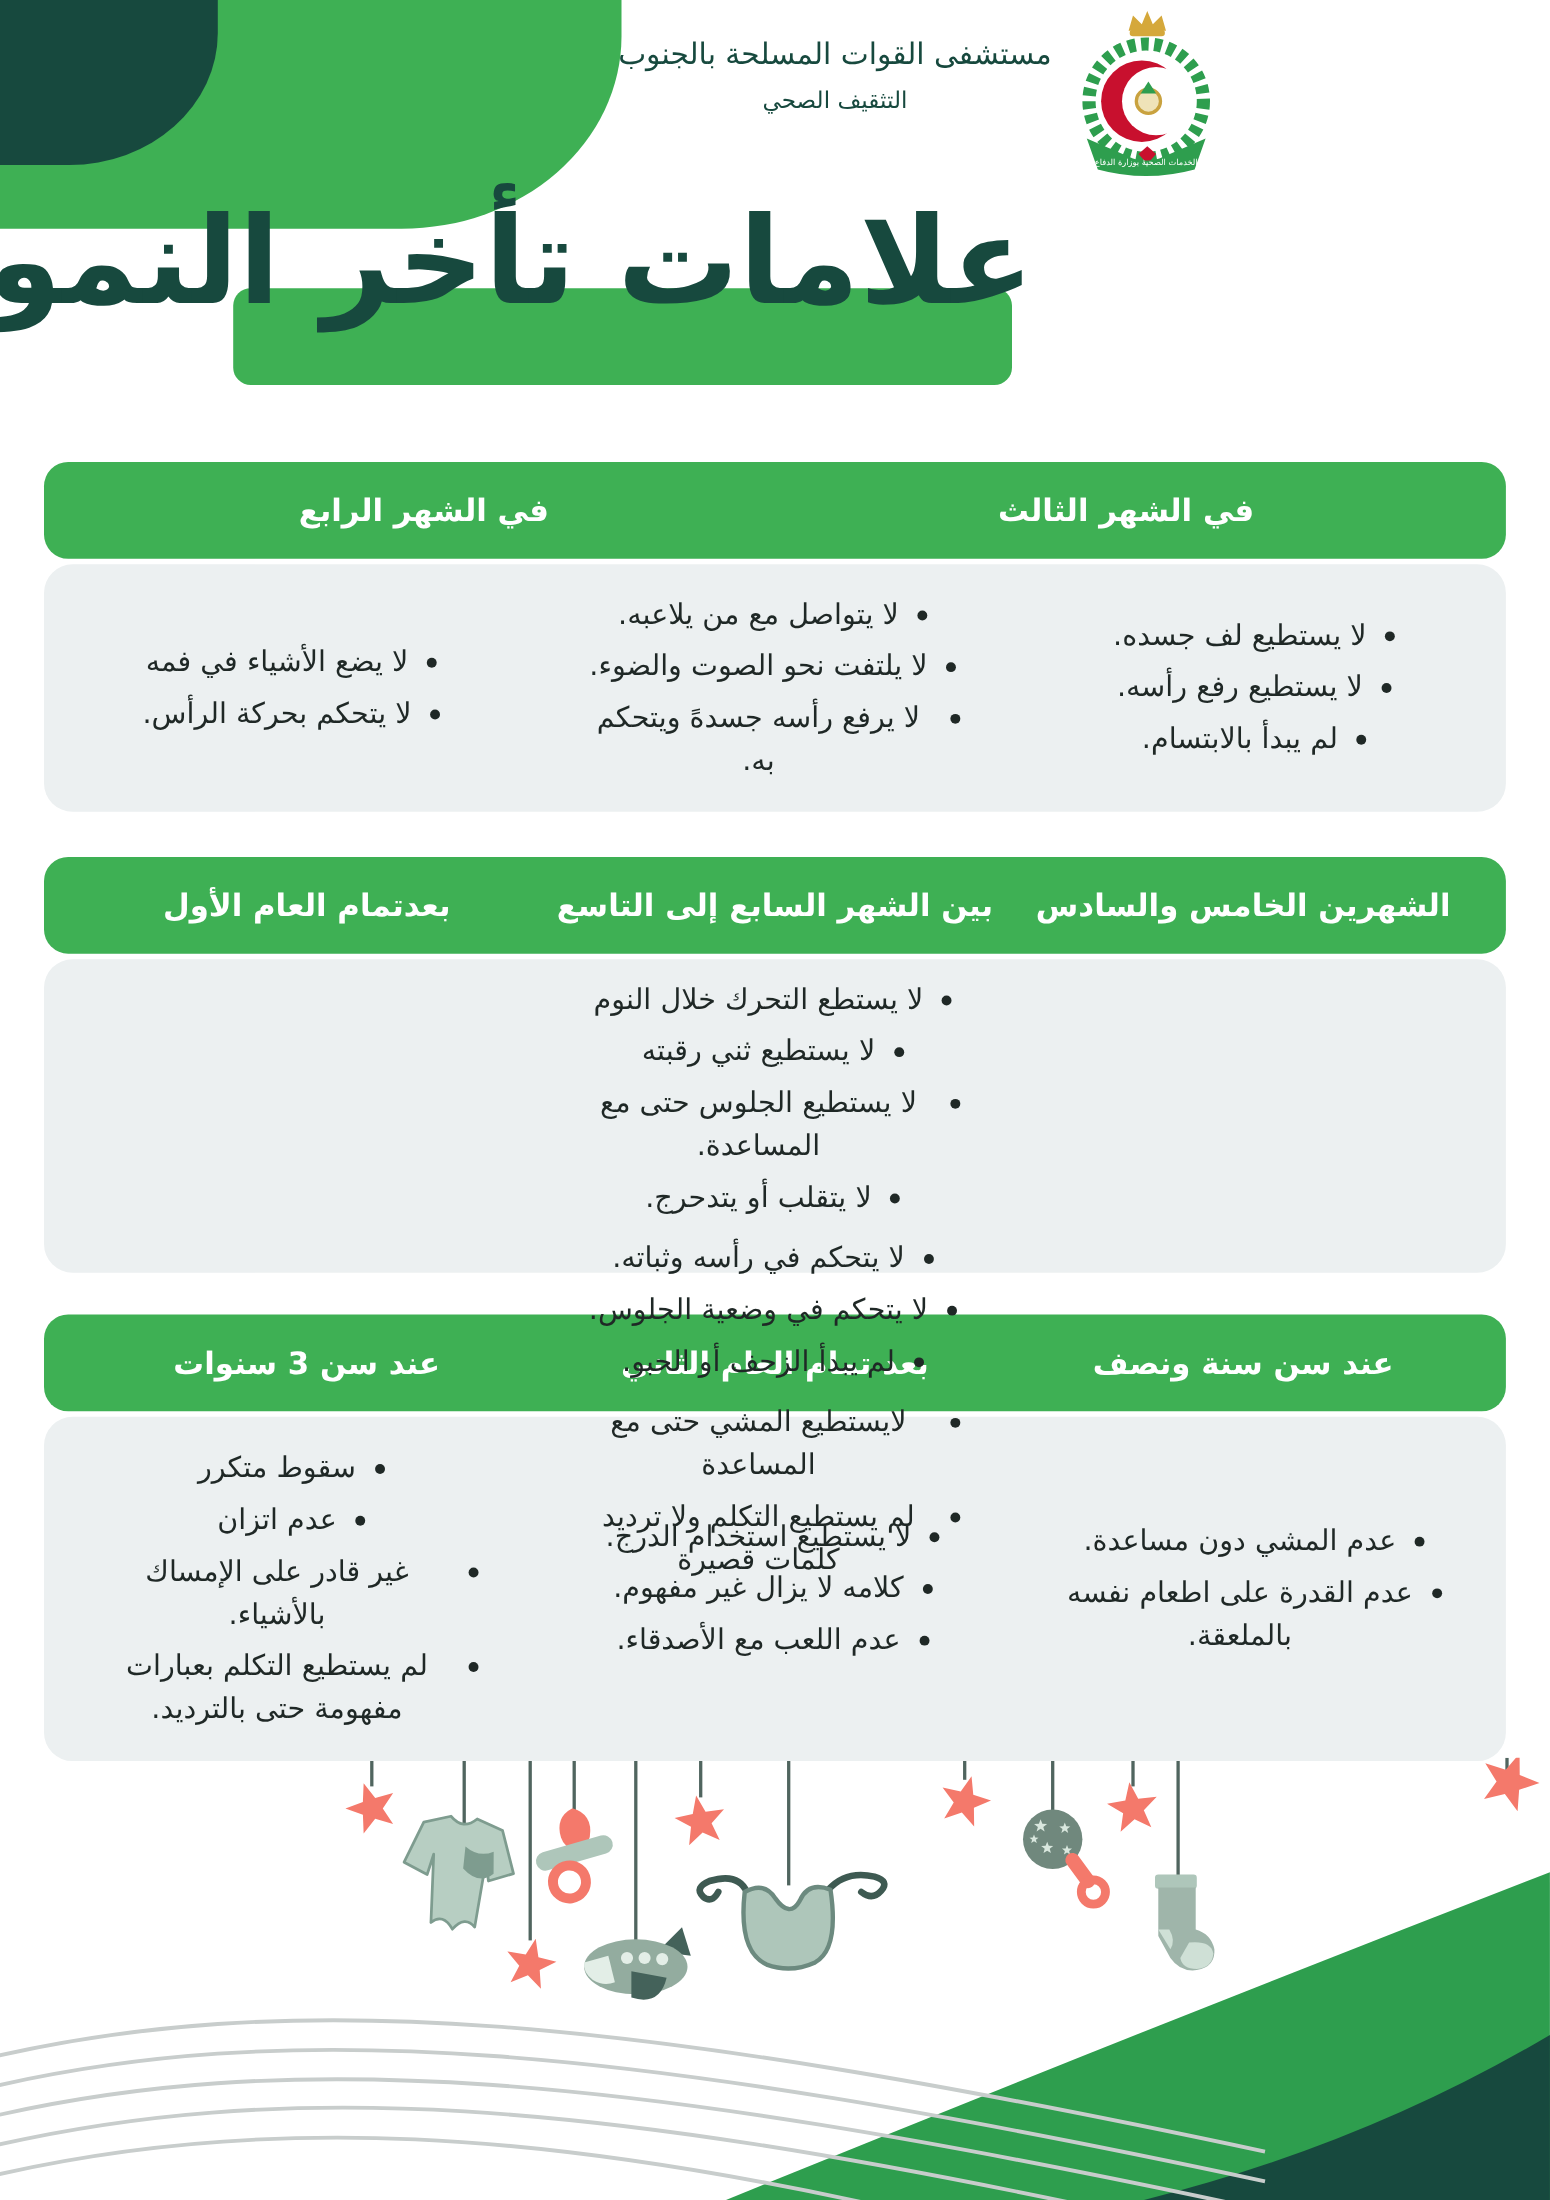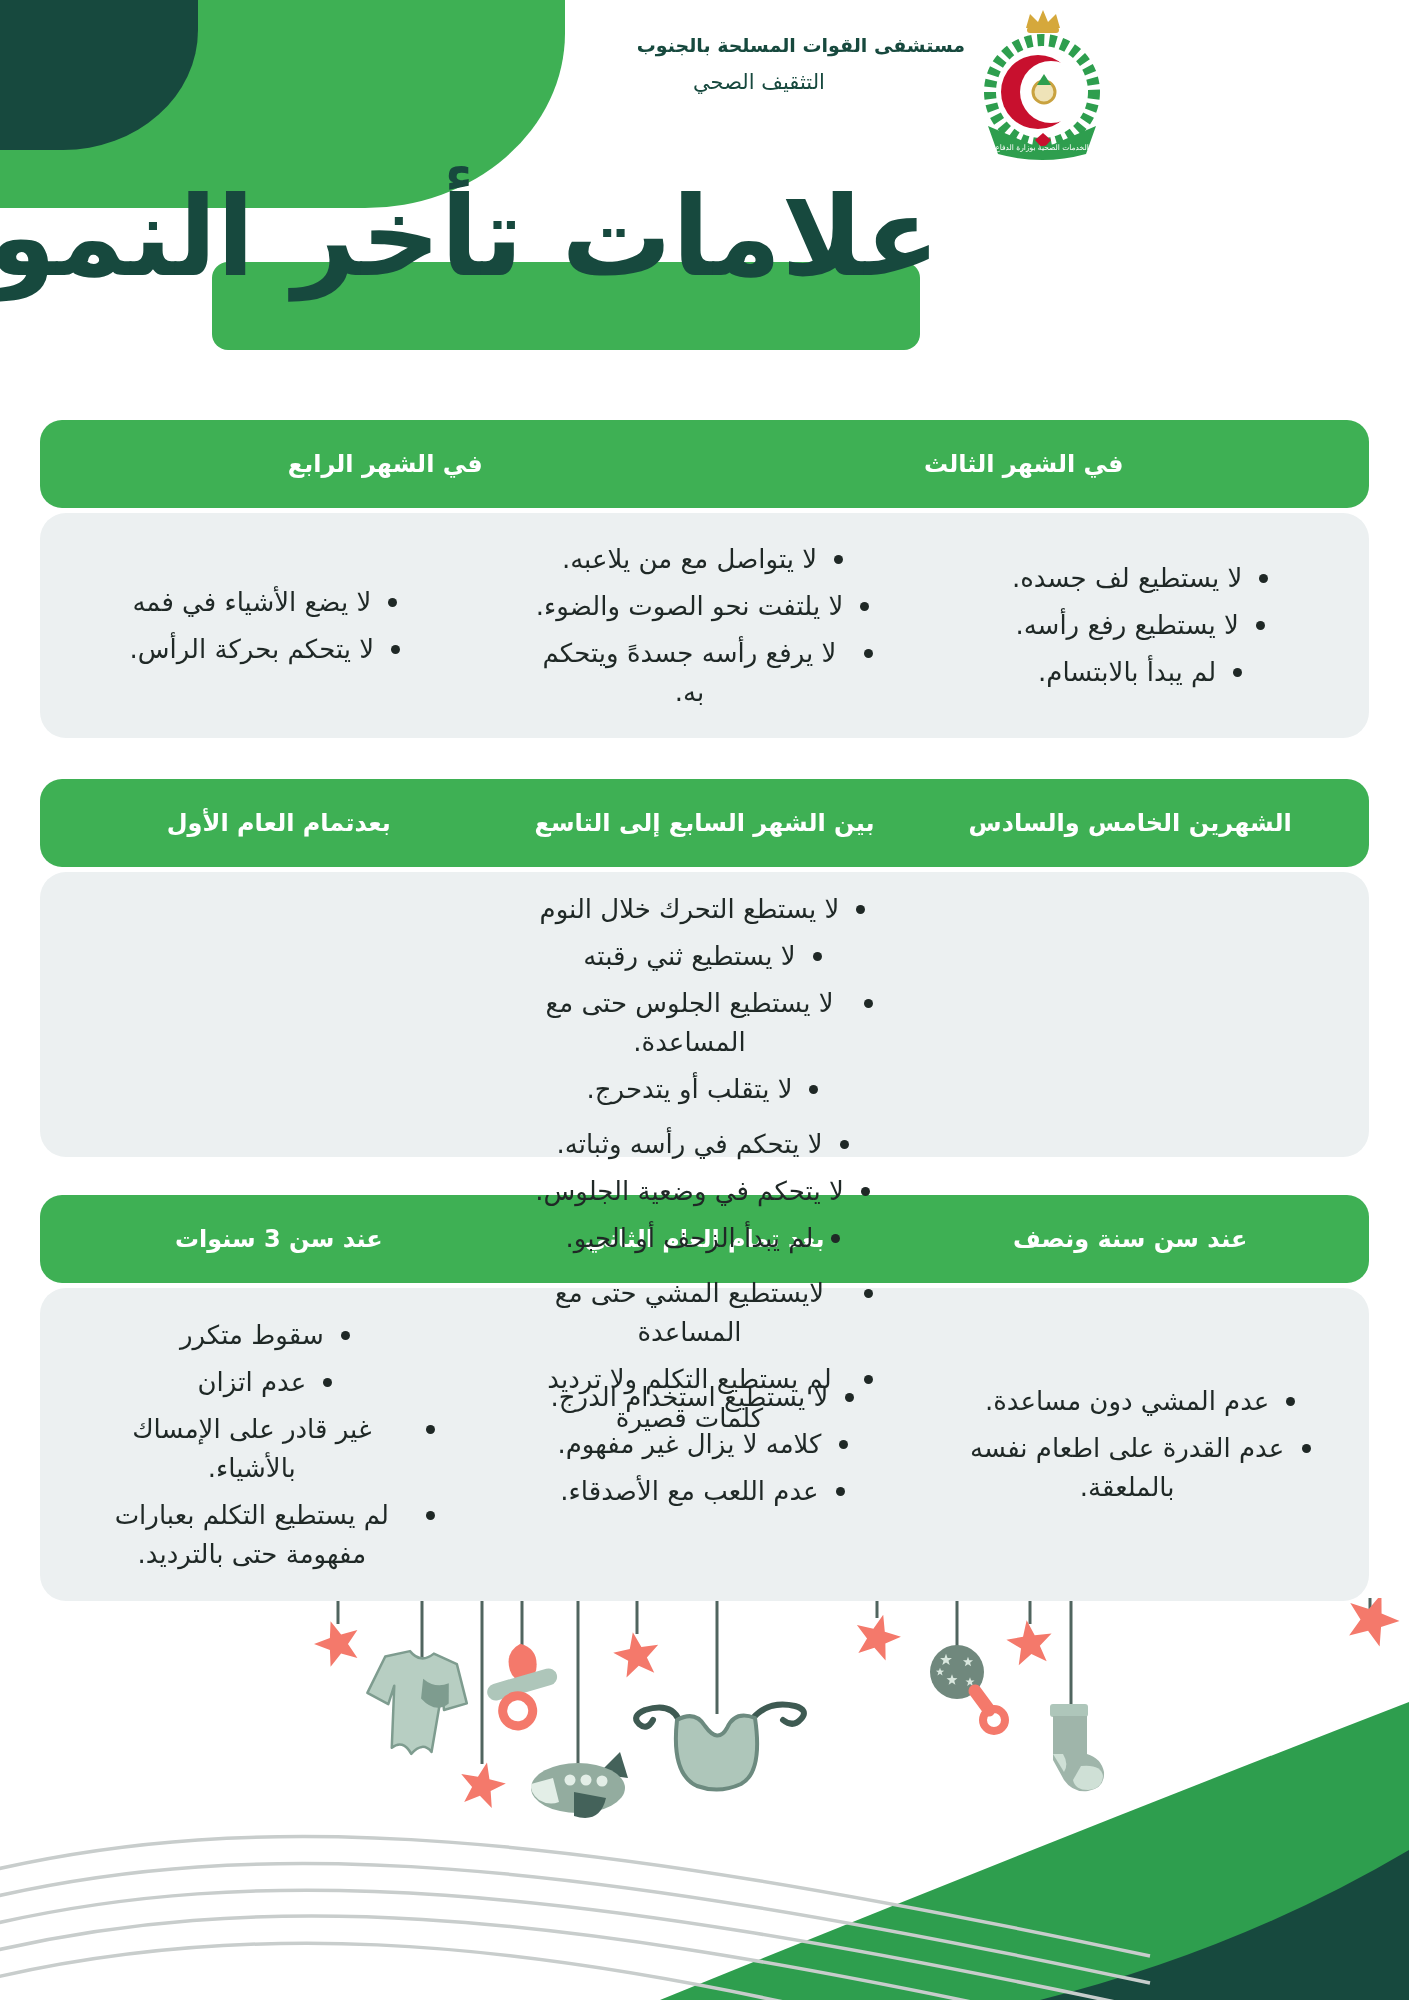--- a/index.html
+++ b/index.html
@@ -8,39 +8,39 @@
 
   
   .corner-green{position:absolute;left:0;top:0;width:565px;height:208px;
     background:var(--green);border-bottom-right-radius:200px 175px;z-index:1;}
   .corner-dark{position:absolute;left:0;top:0;width:198px;height:150px;
     background:var(--dark_green);border-bottom-right-radius:135px 120px;z-index:2;}
 
   
   .org-block{position:absolute;left:553px;top:34px;width:412px;text-align:center;
     direction:rtl;color:var(--dark_green);z-index:3;}
-  .org-line1{font-size:19px;font-weight:bold;line-height:1.2;text-align:right;}
+  .org-line1{font-size:27px;font-weight:normal;line-height:1.2;}
   .org-line2{font-size:21px;margin-top:13px;}
   .logo{position:absolute;left:971px;top:4px;z-index:3;}
 
   
   .title-band{position:absolute;left:212px;top:262px;width:708px;height:88px;
     background:var(--green);border-radius:16px;z-index:1;}
   .title-text{position:absolute;left:110px;top:144px;width:830px;text-align:center;
     direction:rtl;font-size:110px;font-weight:bold;color:var(--dark_green);
     line-height:1.7;z-index:2;white-space:nowrap;}
 
   
   .sections{position:absolute;left:40px;top:420px;width:1329px;z-index:4;}
   .month-section{margin:0;}
   .month-section:nth-child(1){margin-bottom:41px;}
   .month-section:nth-child(2){margin-bottom:38px;}
   .sec-header{height:88px;background:var(--green);border-radius:22px;
     display:flex;direction:rtl;align-items:center;padding:0 26px;box-sizing:border-box;}
-  .col-heading{flex:1;text-align:center;font-size:24px;font-weight:bold;color:#fff;margin:0;}
+  .col-heading{flex:1;text-align:center;font-size:28px;font-weight:bold;color:#fff;margin:0;}
   .sec-body{margin-top:5px;background:var(--card_bg);border-radius:26px;
     display:flex;direction:rtl;align-items:center;box-sizing:border-box;padding:10px 8px;}
   .month-section:nth-child(1) .sec-body{height:225px;}
   .month-section:nth-child(2) .sec-body{height:285px;flex-direction:column;}
   .month-section:nth-child(3) .sec-body{height:313px;}
   .col-body{flex:1;display:flex;justify-content:center;}
   .bullet-list{margin:0;padding:0;list-style:none;direction:rtl;max-width:345px;}
   .bullet-item{position:relative;display:table;margin:8px auto;padding-right:30px;
     max-width:330px;font-size:26px;line-height:1.5;color:var(--text);text-align:center;}
   .bullet-item::before{content:"";position:absolute;right:4px;top:15px;width:9px;height:9px;

